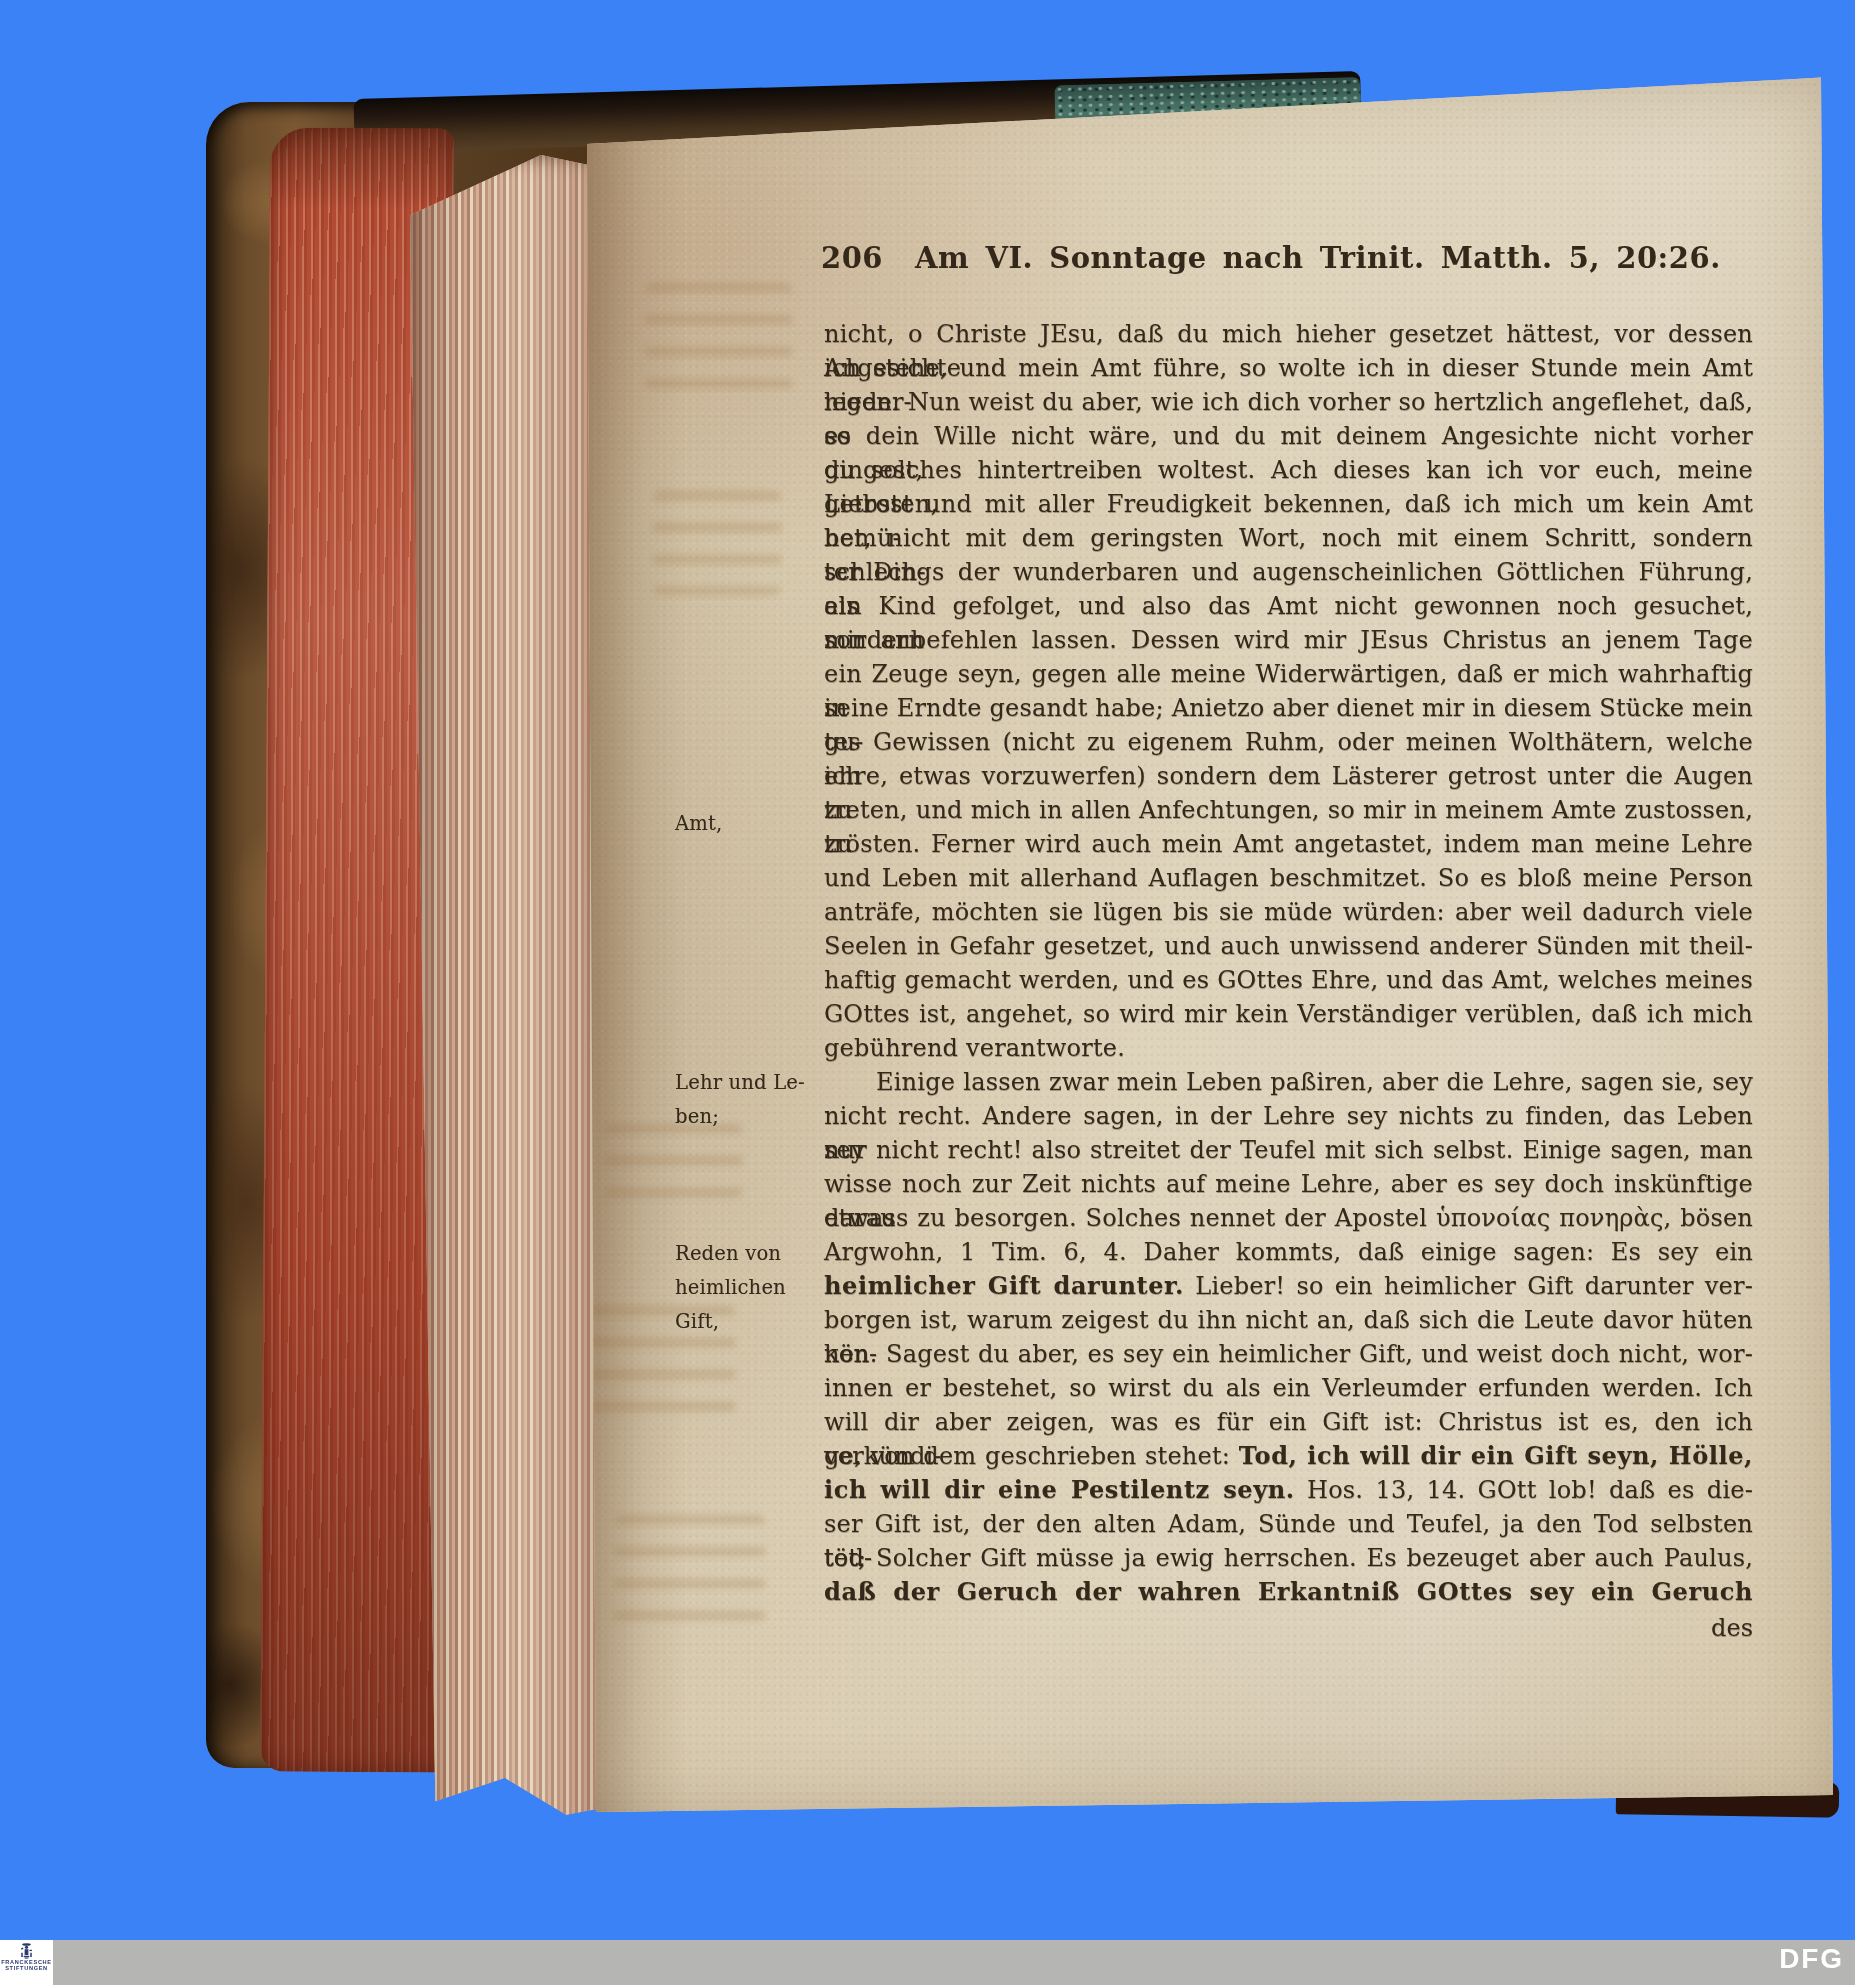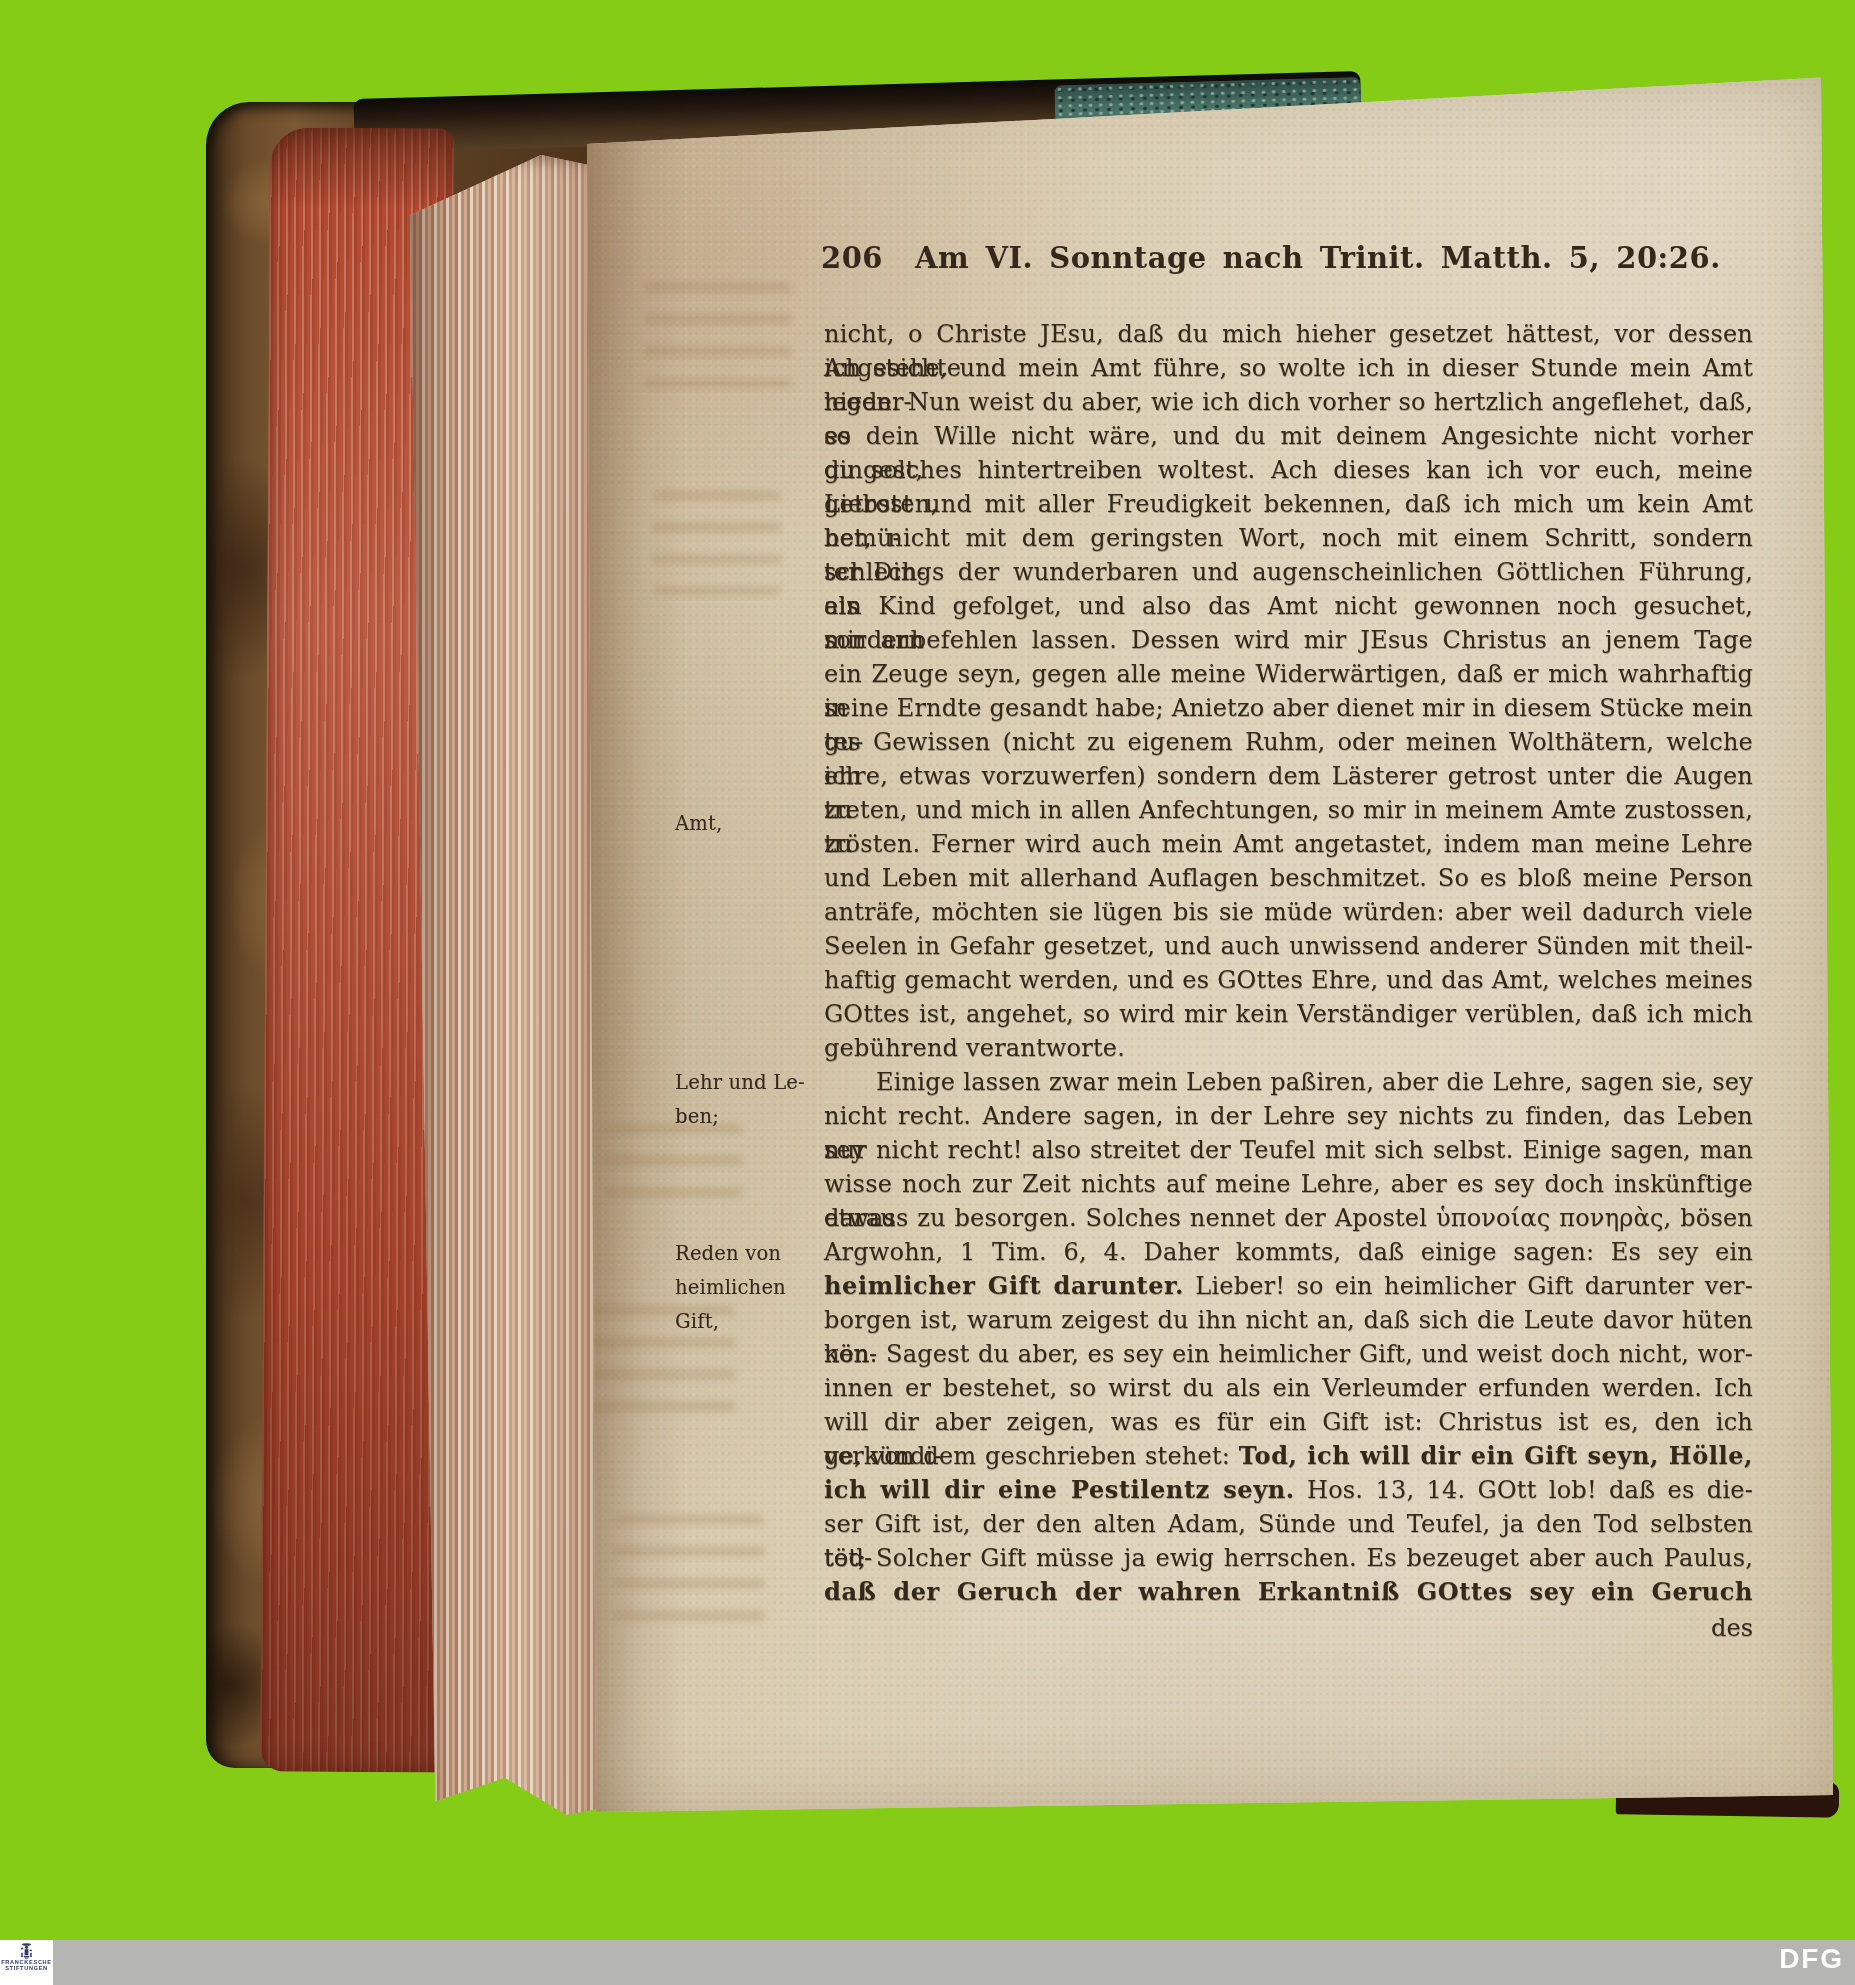--- a/index.html
+++ b/index.html
@@ -1,16 +1,16 @@
 <!DOCTYPE html>
 <html style="font-size:15px"><head>
 <meta charset="utf-8">
 <style>
   html,body{margin:0;padding:0;background:#050506;}
-  .stage{position:relative;width:1855px;height:1986px;background:#84cc16;overflow:hidden;
+  .stage{position:relative;width:1855px;height:1986px;background:#3b82f6;overflow:hidden;
          font-family:"DejaVu Serif", serif;}
 
   
   .cover-board{position:absolute;left:206px;top:102px;width:399px;height:1666px;z-index:1;
     border-radius:43px 5.6px 9.3px 28px;
     background-color:#5e4226;
     background-image:
       radial-gradient(83px 65px at 18% 6%, rgba(142,104,60,.9), rgba(142,104,60,0) 70%),
       radial-gradient(111px 148px at 8% 28%, rgba(60,38,20,.85), rgba(60,38,20,0) 75%),
       radial-gradient(93px 130px at 22% 48%, rgba(150,112,66,.7), rgba(150,112,66,0) 70%),

